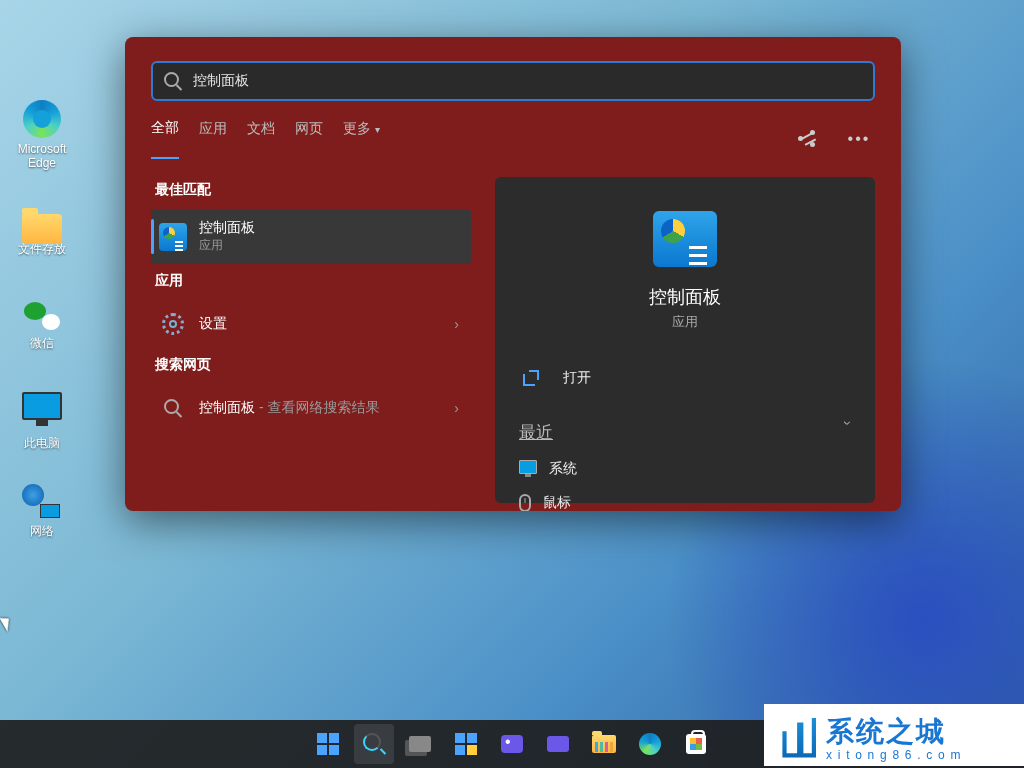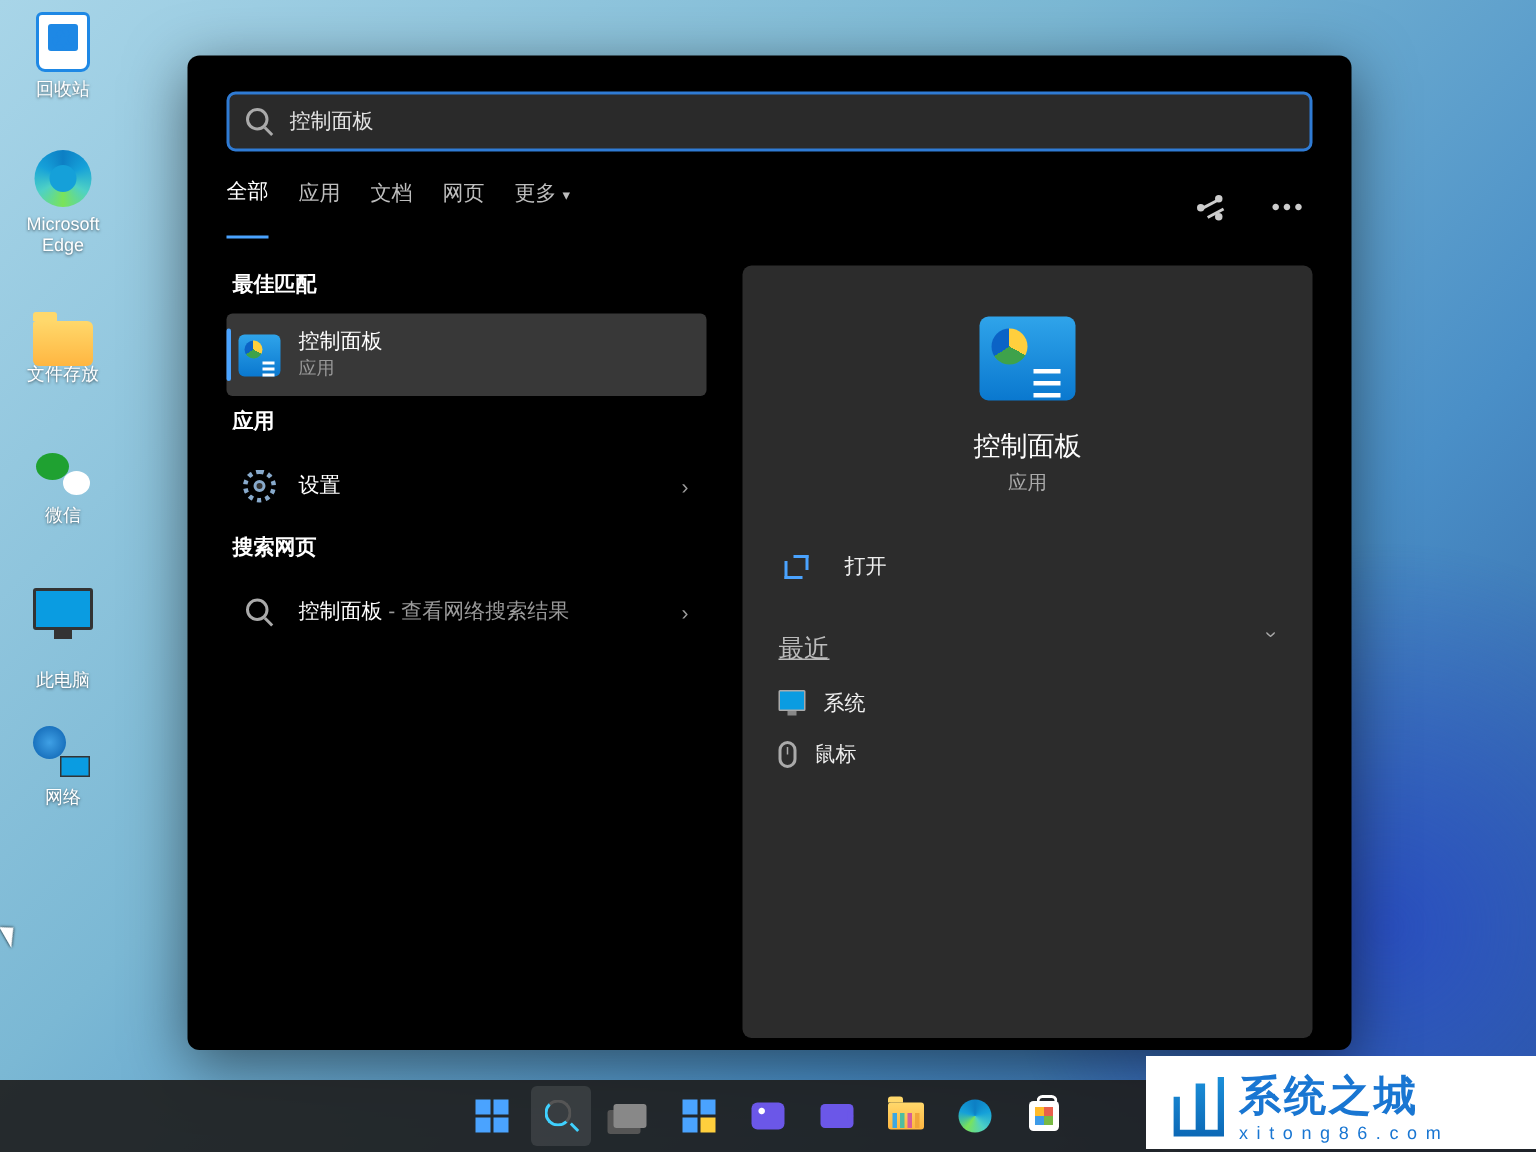--- a/index.html
+++ b/index.html
@@ -35,21 +35,21 @@
 
 .pc-icon { width: 40px; height: 28px; background: #0a9ce1; border: 2px solid #333; border-radius: 2px; margin: 0 auto 0; position: relative; }
 .pc-icon::after { content: ""; position: absolute; bottom: -8px; left: 12px; width: 12px; height: 6px; background: #333; }
 
 
 .net-icon { width: 40px; height: 36px; position: relative; margin: 0 auto 4px; }
 .net-icon::before { content: ""; position: absolute; width: 22px; height: 22px; border-radius: 50%; background: radial-gradient(#3fa0e5, #0a5fae); top: 0; left: 0; }
 .net-icon::after { content: ""; position: absolute; width: 18px; height: 12px; background: #0a9ce1; border: 1px solid #333; bottom: 2px; right: 2px; }
 
 
-.search-panel { position: absolute; left: 125px; top: 37px; width: 776px; height: 663px; background: #000000; border-radius: 8px; box-shadow: 0 10px 40px rgba(0,0,0,0.5); color: #e5e5e5; display: flex; flex-direction: column; padding-top: 24px; }
+.search-panel { position: absolute; left: 125px; top: 37px; width: 776px; height: 474px; background: #7f1d1d; border-radius: 8px; box-shadow: 0 10px 40px rgba(0,0,0,0.5); color: #e5e5e5; display: flex; flex-direction: column; padding-top: 24px; }
 .search-box { margin: 0 26px 18px; border: 2px solid #2f7bd4; border-radius: 6px; background: #2a2a2a; display: flex; align-items: center; height: 40px; padding: 0 10px; }
 .search-box .magnifier { width: 20px; height: 20px; margin-right: 10px; flex: none; }
 .magnifier { position: relative; }
 .magnifier::before { content: ""; position: absolute; width: 11px; height: 11px; border: 2px solid #aaa; border-radius: 50%; left: 1px; top: 1px; }
 .magnifier::after { content: ""; position: absolute; width: 2px; height: 7px; background: #aaa; transform: rotate(-45deg); right: 3px; bottom: 0; }
 .search-input { flex: 1; background: transparent; border: none; outline: none; color: #e5e5e5; font-size: 14px; }
 .search-input::after { border-right: 1px solid #fff; }
 
 .tabs-row { display: flex; align-items: center; padding: 0 26px 14px; gap: 20px; font-size: 14px; }
 .tab { color: #bdbdbd; cursor: pointer; padding-bottom: 20px; }
@@ -140,39 +140,35 @@
 .share-icon::before { content:""; position:absolute; width:5px; height:5px; background:#ccc; border-radius:50%; left:0; top:6px; box-shadow: 12px -6px 0 #ccc, 12px 6px 0 #ccc; }
 .share-icon::after { content:""; position:absolute; width:12px; height:1.5px; background:#ccc; left:3px; top:5px; transform:rotate(-28deg); box-shadow: 0 7px 0 #ccc; }
 .dots-icon { letter-spacing:2px; font-size:16px; }
 </style>
 </head>
 <body>
 
 <div class="wallpaper-swirl"></div>
 
 <div class="desktop">
-  <div class="desktop-icon" style="left:6px; top:8px;">
-    <div class="recycle-bin"></div>
-    <div class="label">回收站</div>
-  </div>
   <div class="desktop-icon" style="left:6px; top:100px;">
     <div class="edge-icon"></div>
     <div class="label">Microsoft Edge</div>
   </div>
   <div class="desktop-icon" style="left:6px; top:208px;">
     <div class="folder-icon"></div>
     <div class="label" style="margin-top:2px;">文件存放</div>
   </div>
   <div class="desktop-icon" style="left:6px; top:300px;">
     <div class="wechat-icon"></div>
     <div class="label">微信</div>
   </div>
   <div class="desktop-icon" style="left:6px; top:392px;">
     <div class="pc-icon"></div>
-    <div class="label" style="margin-top:26px;">此电脑</div>
+    <div class="label" style="margin-top:16px;">此电脑</div>
   </div>
   <div class="desktop-icon" style="left:6px; top:484px;">
     <div class="net-icon"></div>
     <div class="label">网络</div>
   </div>
 </div>
 
 <div class="search-panel">
   <div class="search-box">
     <div class="magnifier"></div>

